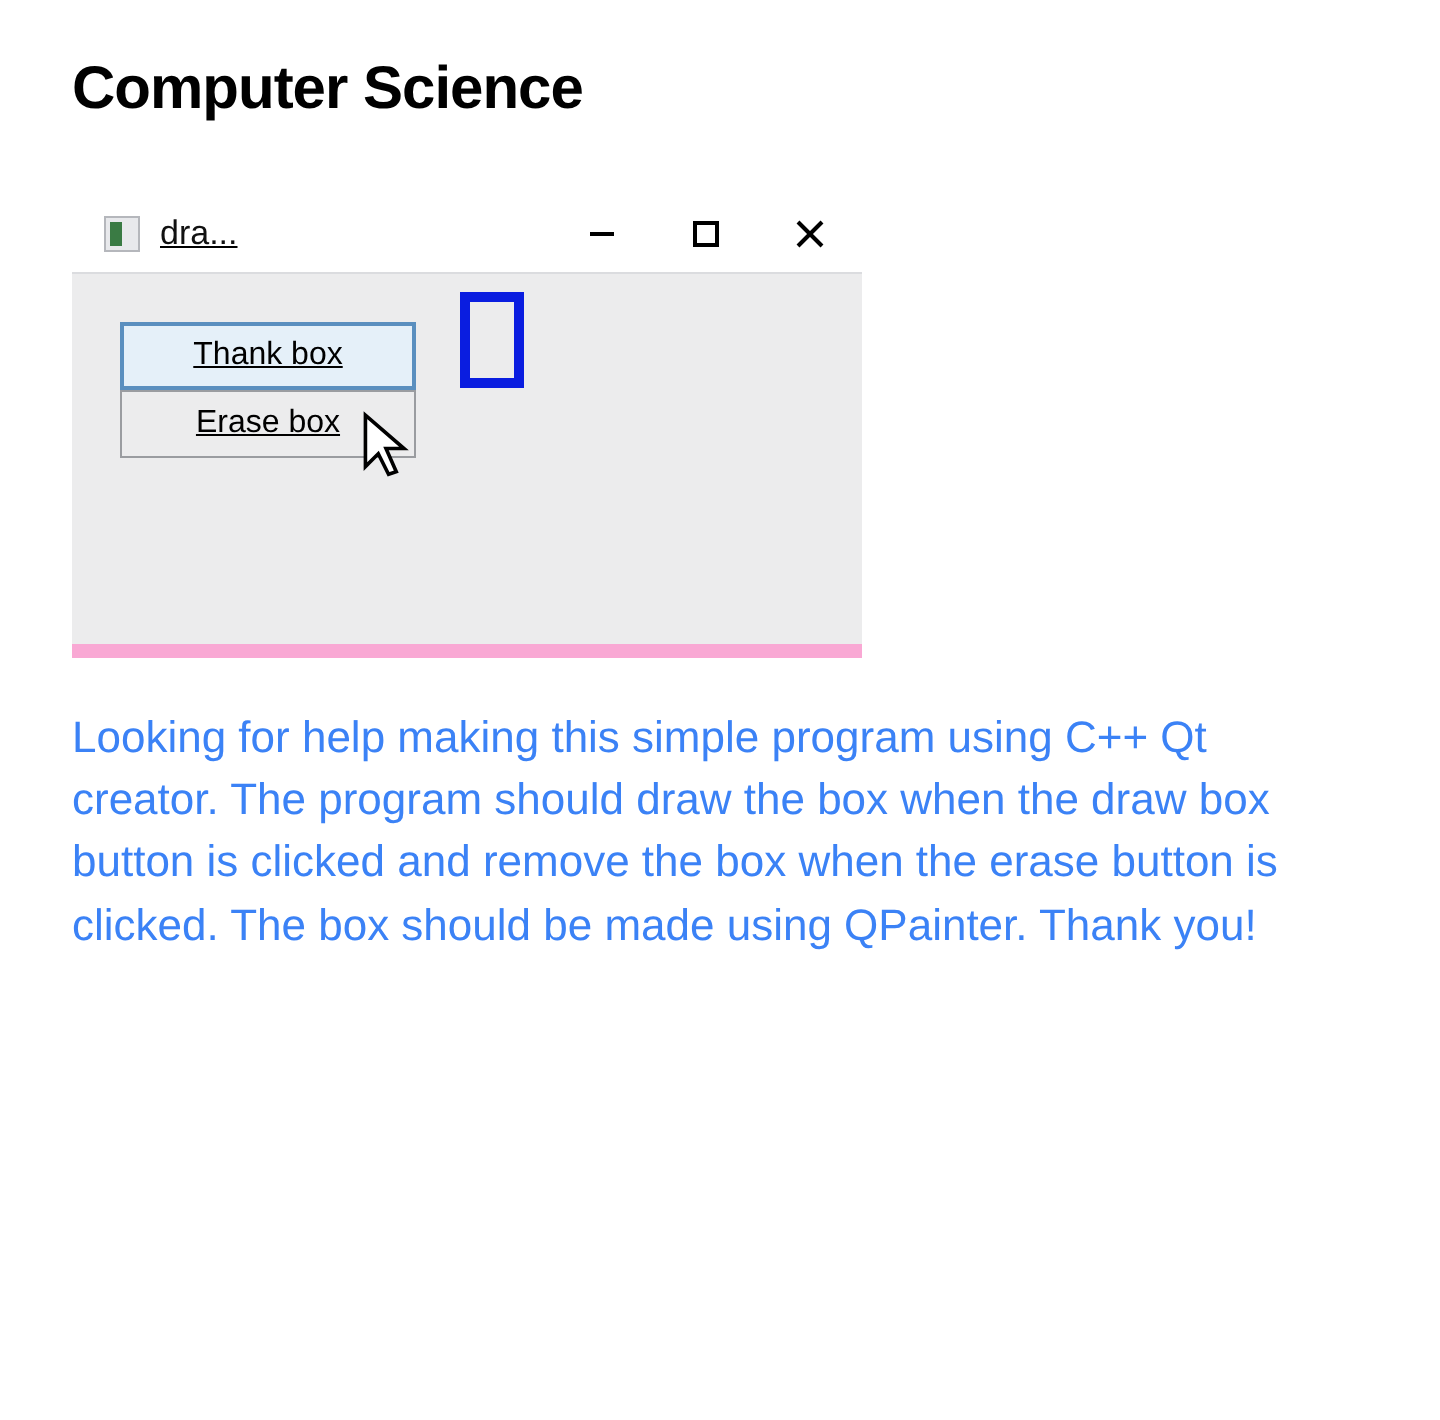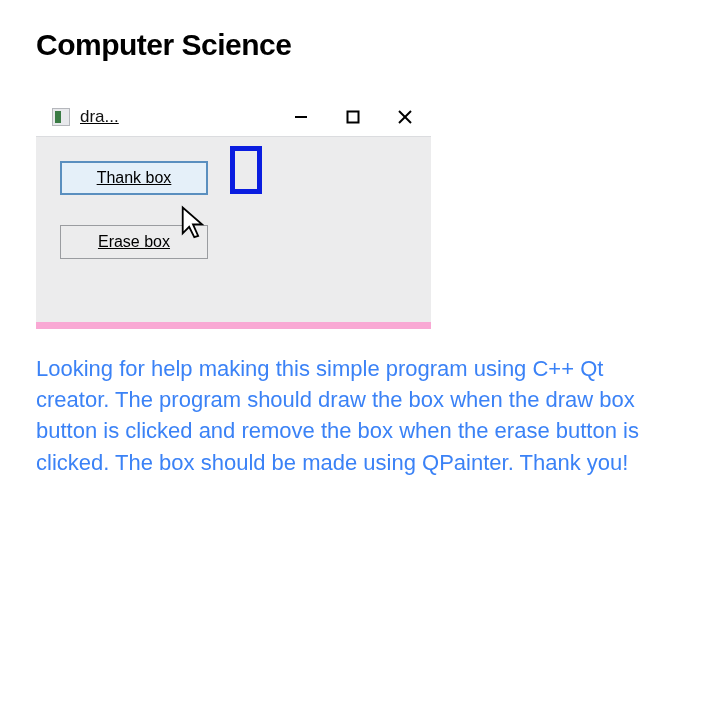--- a/index.html
+++ b/index.html
@@ -76,21 +76,21 @@
     background: #e5f0f9;
     border: 2px solid #5a8fbf;
   }
   .bluebox {
     width: 32px; height: 48px;
     border: 5px solid #0a1de0;
     margin-left: 22px;
     background: #ececed;
     margin-top: -16px;
   }
-  .qtbtn2-wrap { margin-top: 30px; }
+  .qtbtn2-wrap { }
   .cursor {
     position: absolute;
     left: 144px; top: 68px;
     width: 26px; height: 36px;
     pointer-events: none;
   }
   
   .body-text {
     font-size: 22px;
     line-height: 1.42;

